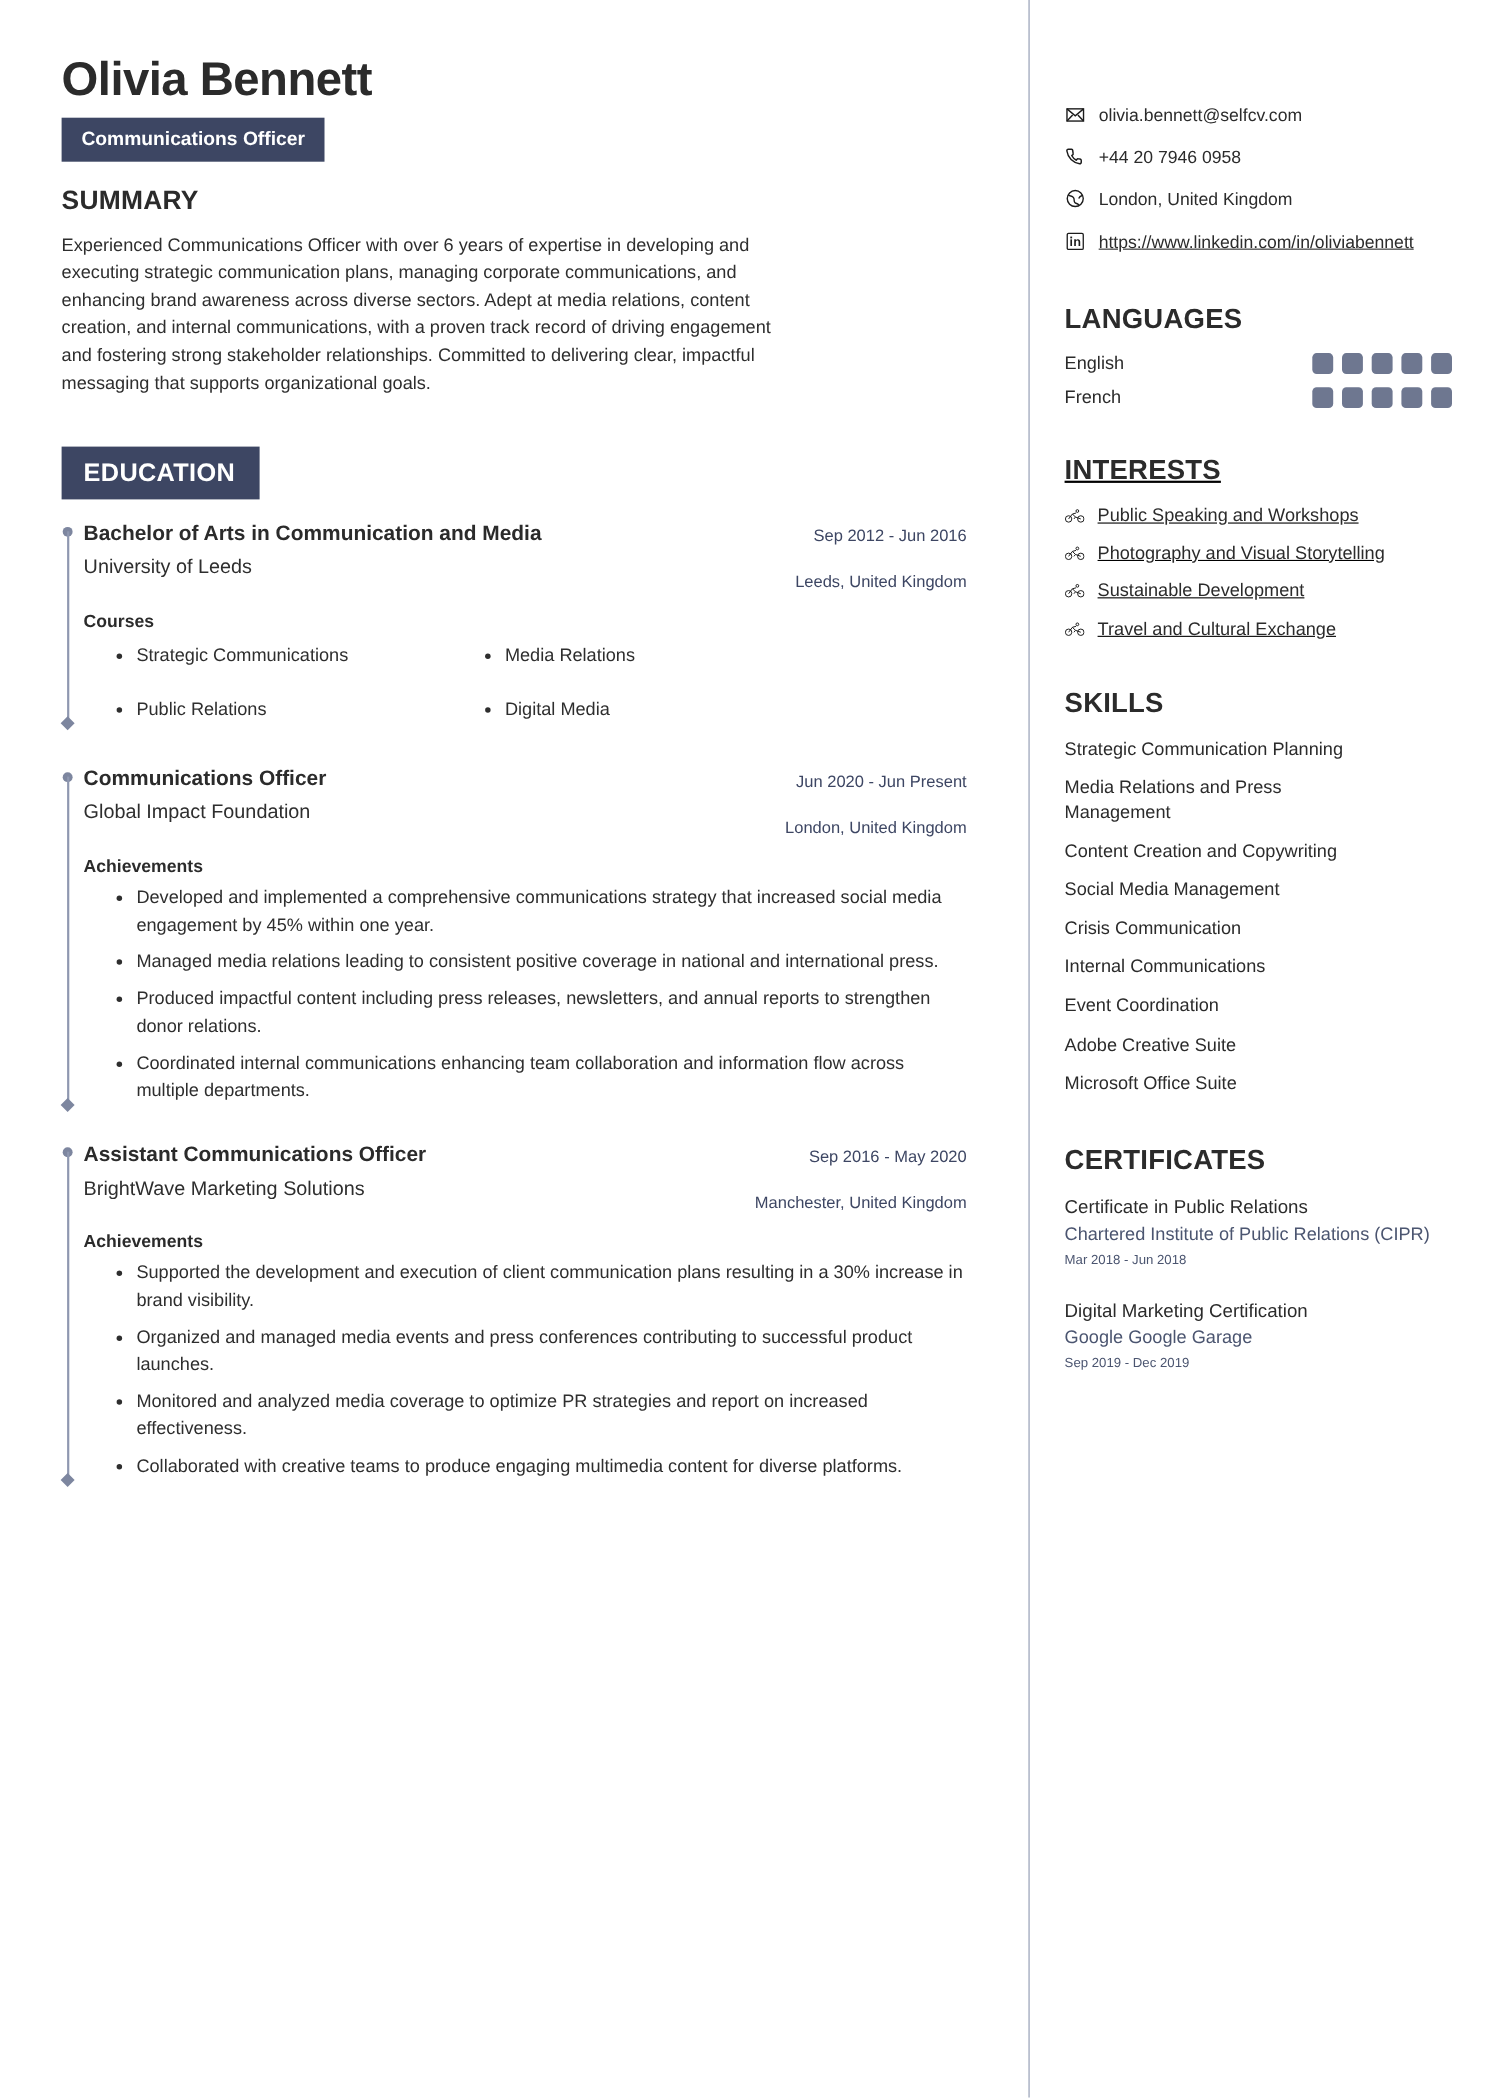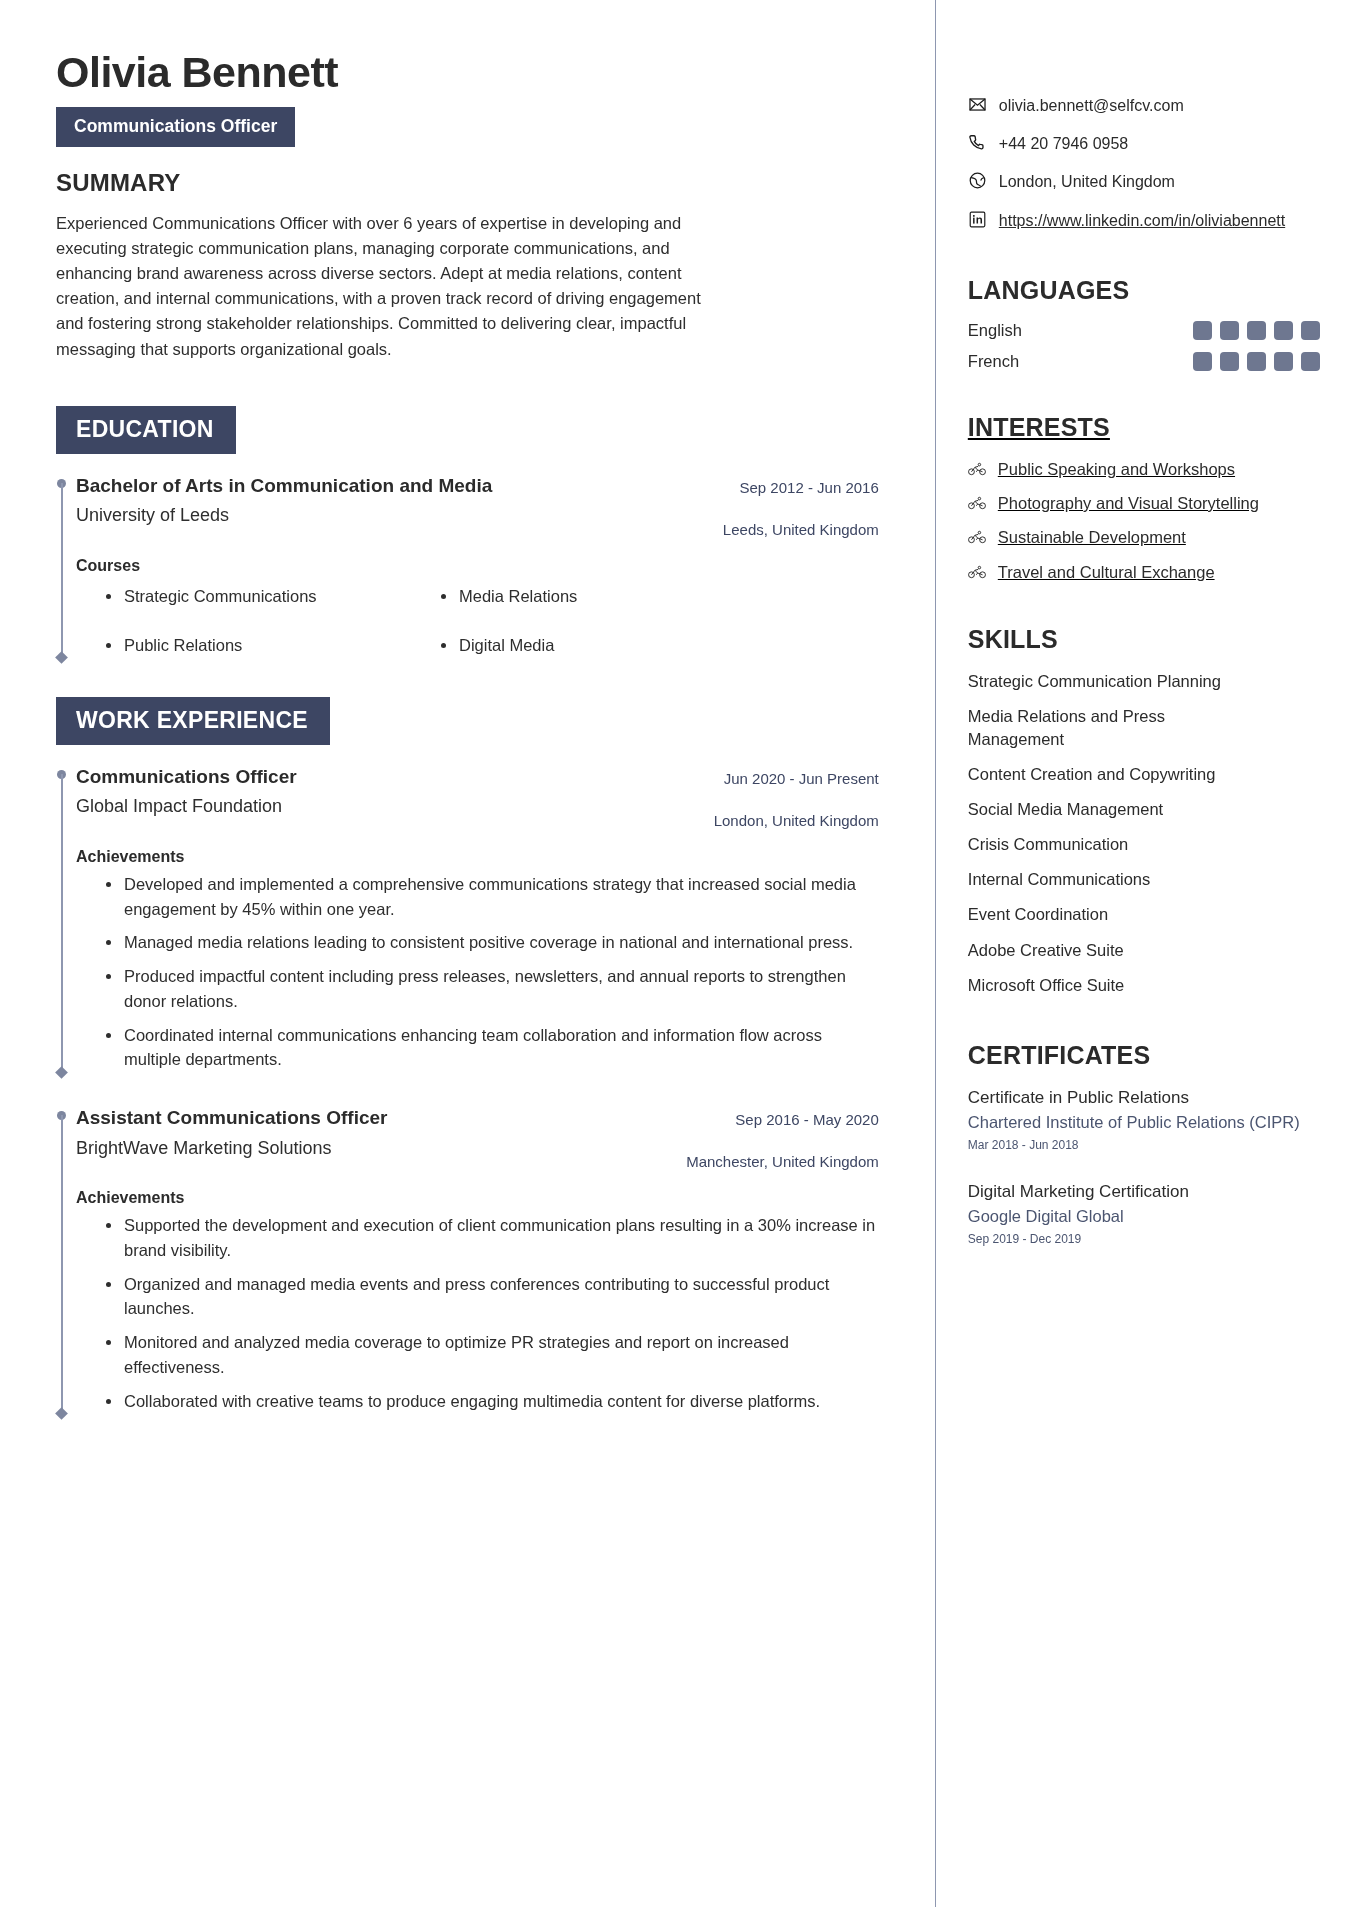--- a/index.html
+++ b/index.html
@@ -351,21 +351,20 @@
           <div class="course-item">Strategic Communications</div>
           <div class="course-item">Media Relations</div>
           <div class="course-item">Public Relations</div>
           <div class="course-item">Digital Media</div>
         </div>
       </div>
     </div>
 
     
     <div>
-      <div class="h-badge">WORK EXPERIENCE</div>
 
       
       <div class="entry exp-block">
         <span class="tl-dot"></span>
         <span class="tl-line"></span>
         <span class="tl-diamond"></span>
 
         <div class="entry-head">
           <div class="entry-left">
             <div class="entry-title">Communications Officer</div>
@@ -568,19 +567,19 @@
       <div class="side-h">CERTIFICATES</div>
 
       <div class="cert-item">
         <div class="cert-name">Certificate in Public Relations</div>
         <div class="cert-issuer">Chartered Institute of Public Relations (CIPR)</div>
         <div class="cert-date">Mar 2018 - Jun 2018</div>
       </div>
 
       <div class="cert-item">
         <div class="cert-name">Digital Marketing Certification</div>
-        <div class="cert-issuer">Google Digital Global</div>
+        <div class="cert-issuer">Google Google Garage</div>
         <div class="cert-date">Sep 2019 - Dec 2019</div>
       </div>
     </div>
 
   </div>
 </div>
 
 </body></html>

